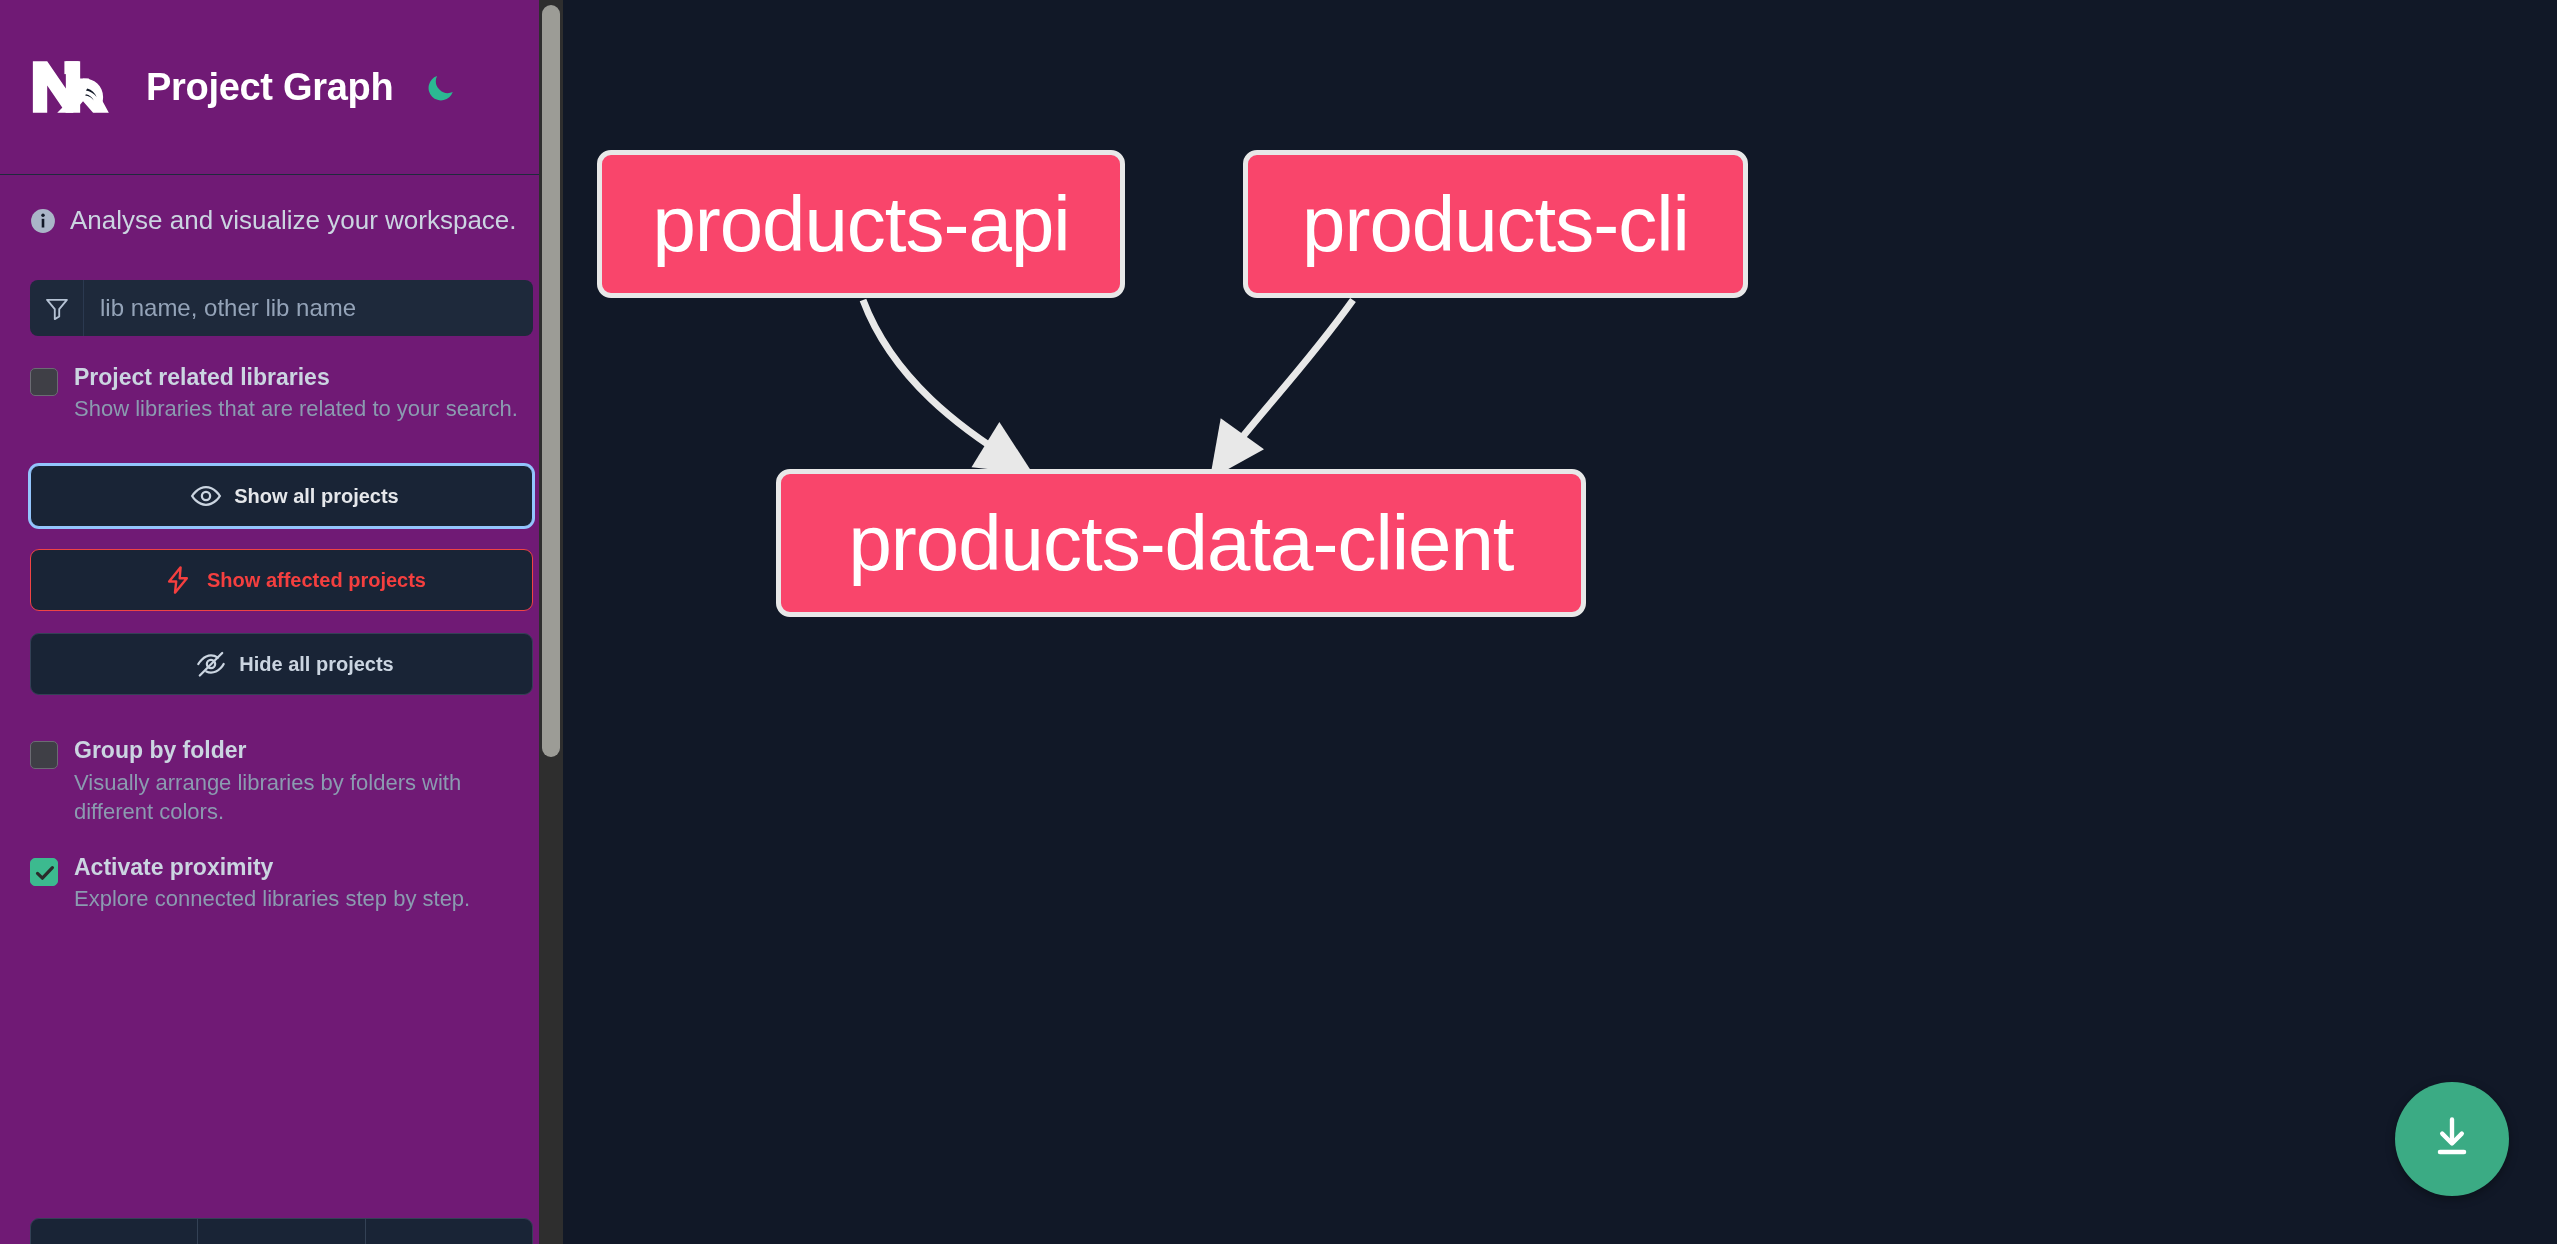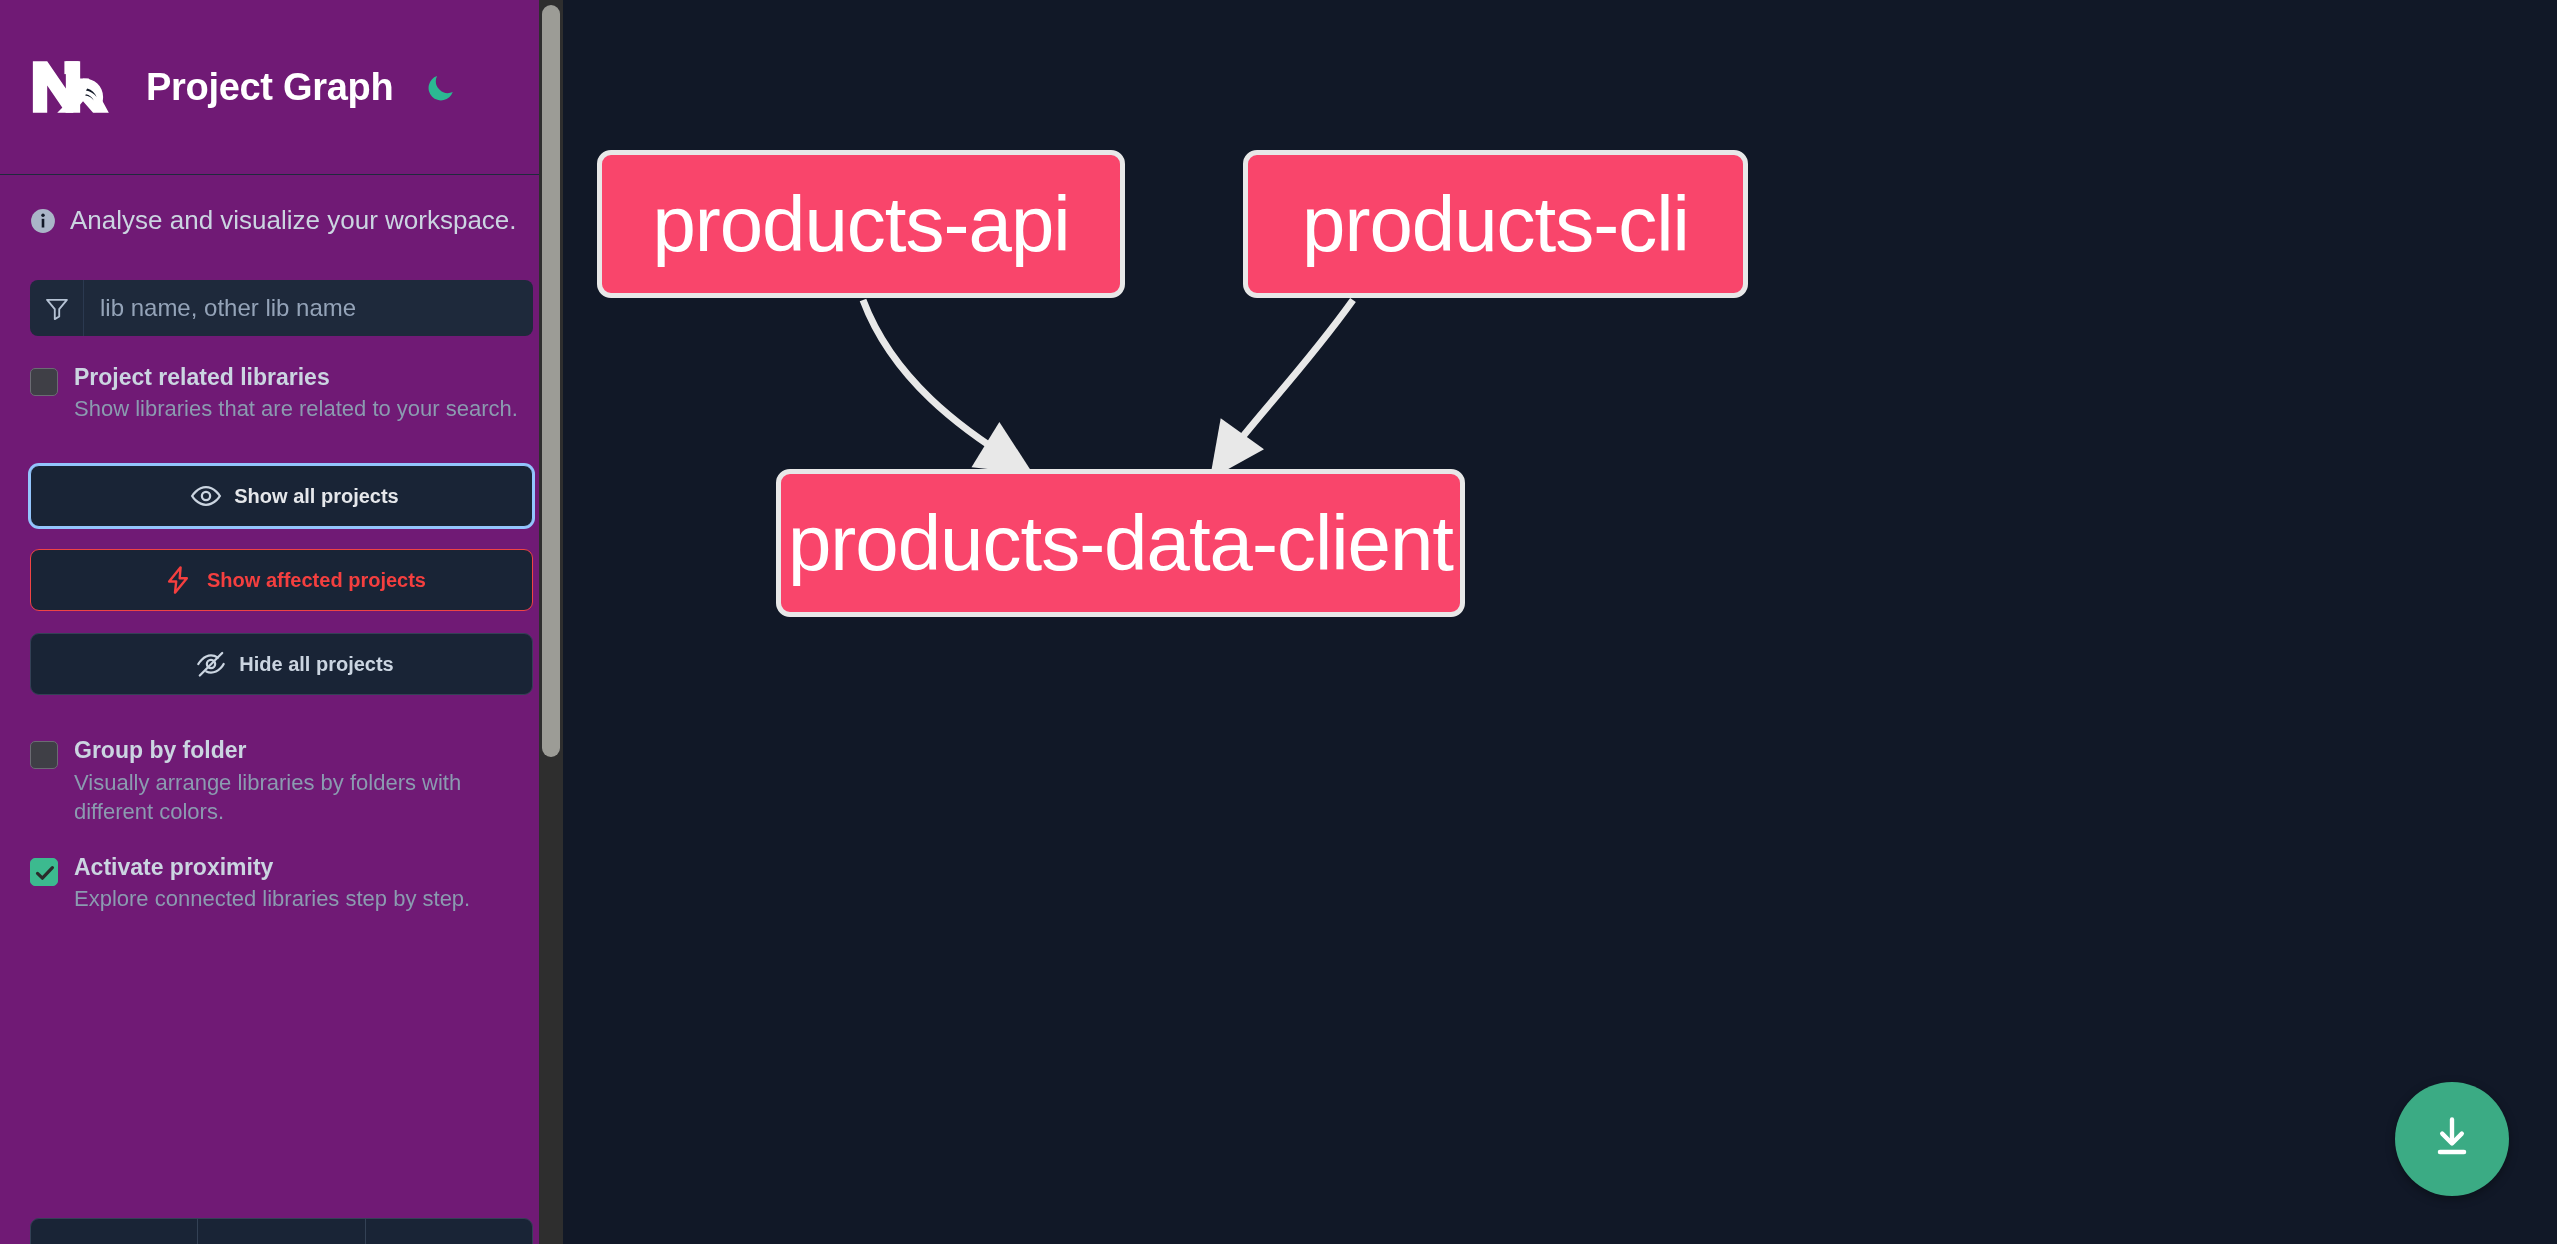--- a/index.html
+++ b/index.html
@@ -289,21 +289,21 @@
     </svg>
 
     <div class="node" style="left:34px; top:150px; width:528px; height:148px;">
       <span>products-api</span>
     </div>
 
     <div class="node" style="left:680px; top:150px; width:505px; height:148px;">
       <span>products-cli</span>
     </div>
 
-    <div class="node" style="left:213px; top:469px; width:689px; height:148px;">
+    <div class="node" style="left:213px; top:469px; width:810px; height:148px;">
       <span>products-data-client</span>
     </div>
 
     <div class="fab">
       <span>
         <svg viewBox="0 0 24 24" width="50" height="50" aria-hidden="true">
           <line x1="12" y1="3.6" x2="12" y2="14.4" stroke="#ffffff" stroke-width="2.1" stroke-linecap="round"></line>
           <path d="M7.3 10.4 12 15.1 16.7 10.4" fill="none" stroke="#ffffff" stroke-width="2.1" stroke-linecap="round" stroke-linejoin="round"></path>
           <line x1="6.2" y1="19.2" x2="17.8" y2="19.2" stroke="#ffffff" stroke-width="2.1" stroke-linecap="round"></line>
         </svg>

